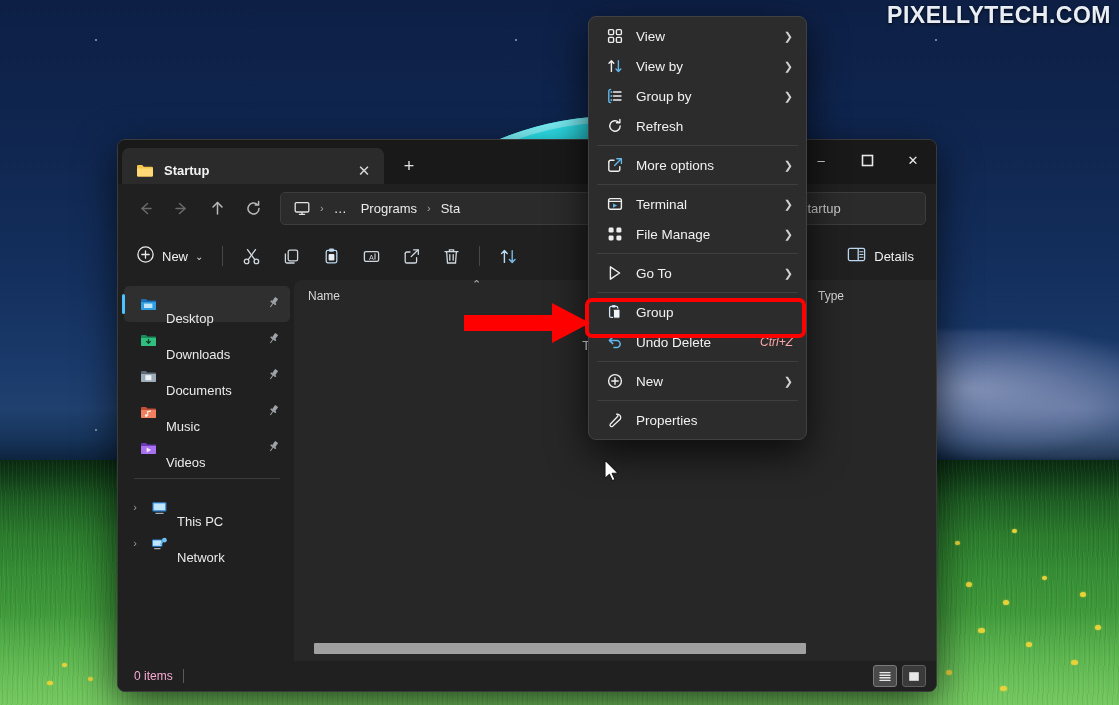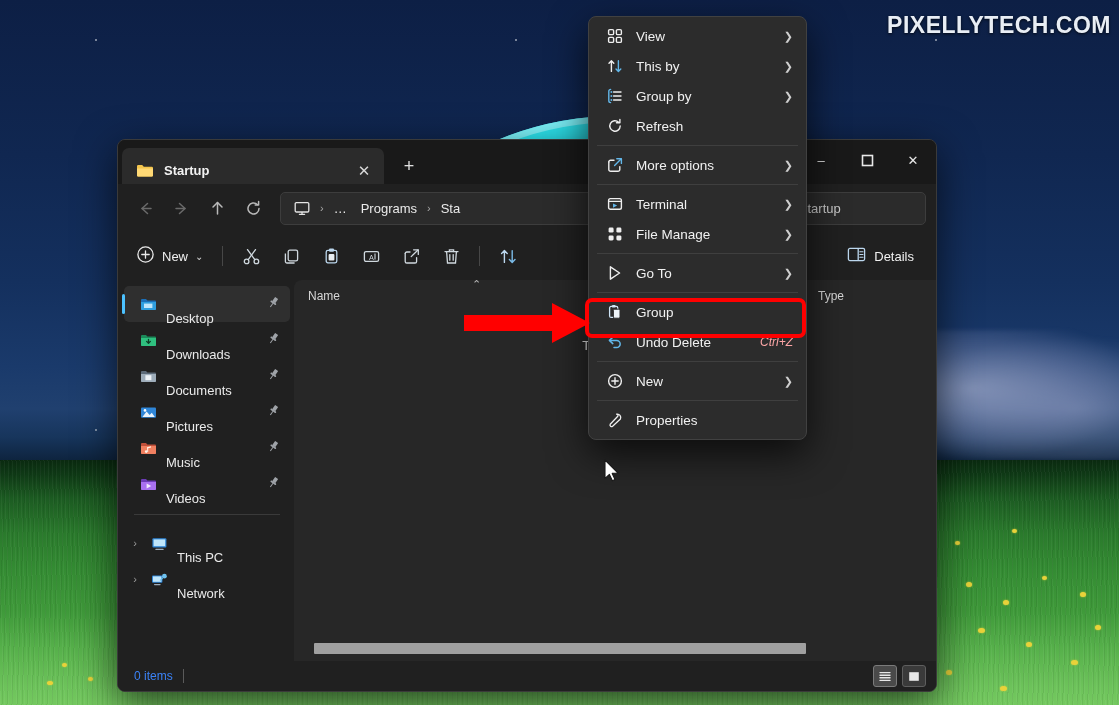--- a/index.html
+++ b/index.html
@@ -67,21 +67,21 @@
     content: ""; position: absolute; left: 0; top: 0; width: 100%; height: 100%;
     background-image:
       repeating-linear-gradient(88deg, rgba(255,255,255,.045) 0 1px, transparent 1px 4px),
       repeating-linear-gradient(92deg, rgba(0,0,0,.07) 0 1px, transparent 1px 5px);
   }
   
   .flower { position: absolute; border-radius: 50%; background: #e8d23a; box-shadow: 0 0 2px rgba(232,210,58,.8); }
 
   
   #watermark {
-    position: absolute; right: 8px; top: 12px;
+    position: absolute; right: 8px; top: 2px;
     font-size: 23px; font-weight: bold; letter-spacing: .5px;
     color: #e9eef5; text-shadow: 0 1px 3px rgba(0,0,0,.75);
     font-family: "Liberation Sans", sans-serif;
   }
 
   
   #explorer {
     position: absolute; left: 117px; top: 139px;
     width: 820px; height: 553px;
     background: #202020;
@@ -213,21 +213,21 @@
   }
   .hscroll-thumb {
     position: absolute; left: 0; top: 1px; width: 492px; height: 11px;
     background: #a0a0a0; border-radius: 1px;
   }
 
   
   .statusbar {
     height: 30px; flex: 0 0 auto; background: #202020;
     display: flex; align-items: center; padding: 0 10px 0 16px;
-    font-size: 12px; color: #3b82f6; gap: 10px;
+    font-size: 12px; color: #f9a8d4; gap: 10px;
   }
   .status-sep { width: 1px; height: 14px; background: #5a5a5a; }
   .status-spacer { flex: 1 1 auto; }
   .viewtoggle { display: flex; gap: 5px; }
   .vbtn {
     width: 24px; height: 22px; border-radius: 3px;
     display: flex; align-items: center; justify-content: center;
     border: 1px solid #5e5e5e; background: #3a3a3a;
   }
   .vbtn.active { background: #4a4a4a; border-color: #7b7b7b; }
@@ -524,39 +524,20 @@
             <svg width="13" height="13" viewBox="0 0 13 13">
                 <g fill="#9fa3a8" transform="rotate(35 6.5 6.5)">
                   <rect x="4.6" y="1" width="3.8" height="5.2" rx="0.6"></rect>
                   <rect x="3.2" y="6" width="6.6" height="1.6" rx="0.7"></rect>
                   <rect x="6" y="7.4" width="1" height="4.6"></rect>
                 </g>
               </svg>
           </span>
         </div>
 
-        <div class="nav-item">
-          <span class="ficon">
-            <svg width="17" height="15" viewBox="0 0 17 15">
-                <rect x="1" y="2.4" width="15" height="10.4" rx="1" fill="#2f86d8"></rect>
-                <path d="M2.4 12 L6.6 6.6 L9.6 10 L11.8 7.8 L14.8 12 Z" fill="#e9f4fd"></path>
-                <circle cx="5" cy="5.4" r="1.3" fill="#ffffff"></circle>
-              </svg>
-          </span>
-          <span class="nav-label">Pictures</span>
-          <span class="pin">
-            <svg width="13" height="13" viewBox="0 0 13 13">
-                <g fill="#9fa3a8" transform="rotate(35 6.5 6.5)">
-                  <rect x="4.6" y="1" width="3.8" height="5.2" rx="0.6"></rect>
-                  <rect x="3.2" y="6" width="6.6" height="1.6" rx="0.7"></rect>
-                  <rect x="6" y="7.4" width="1" height="4.6"></rect>
-                </g>
-              </svg>
-          </span>
-        </div>
 
         <div class="nav-item">
           <span class="ficon">
             <svg width="17" height="15" viewBox="0 0 17 15">
                 <path d="M1 3a1 1 0 0 1 1-1h4l1.4 1.5h7.6a1 1 0 0 1 1 1V12a1 1 0 0 1-1 1H2a1 1 0 0 1-1-1z" fill="#c0503a"></path>
                 <path d="M1 5h15v7a1 1 0 0 1-1 1H2a1 1 0 0 1-1-1z" fill="#f08060"></path>
                 <g fill="#fff4e8">
                   <circle cx="6.2" cy="10.6" r="1.3"></circle>
                   <rect x="7.2" y="6.2" width="1" height="4.6"></rect>
                   <path d="M7.2 6.2 L11 5.2 V6.4 L7.2 7.4 Z"></path>
@@ -683,21 +664,21 @@
 
     <div class="mi">
       <span class="mi-ico">
         <svg width="16" height="16" viewBox="0 0 16 16">
             <g stroke-width="1.4" fill="none" stroke-linecap="round" stroke-linejoin="round">
           <path d="M4.4 13.4 V2.8 M2 5.2 L4.4 2.8 L6.8 5.2" stroke="#eeeeee"></path>
           <path d="M11.4 2.8 V13.4 M9 11 L11.4 13.4 L13.8 11" stroke="#62b6e8"></path>
         </g>
           </svg>
       </span>
-      <span class="mi-label">This by</span>
+      <span class="mi-label">View by</span>
       <span class="mi-arrow">❯</span>
     </div>
 
     <div class="mi">
       <span class="mi-ico">
         <svg width="16" height="16" viewBox="0 0 16 16">
           <path d="M1.8 3.2 a1.8 1.8 0 0 1 1.8-1.8 M1.8 3.2 V12.8 a1.8 1.8 0 0 0 1.8 1.8" fill="none" stroke="#62b6e8" stroke-width="1.4" stroke-linecap="round"></path>
           <g stroke="#eeeeee" stroke-width="1.4" stroke-linecap="round">
               <path d="M6.6 4 H14"></path>
               <path d="M6.6 8 H14"></path>

